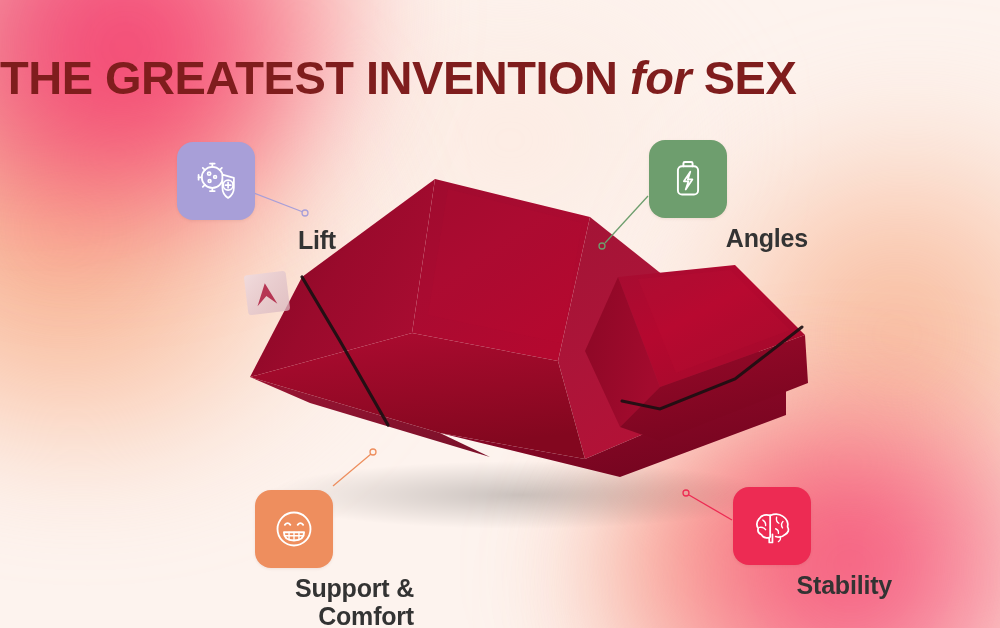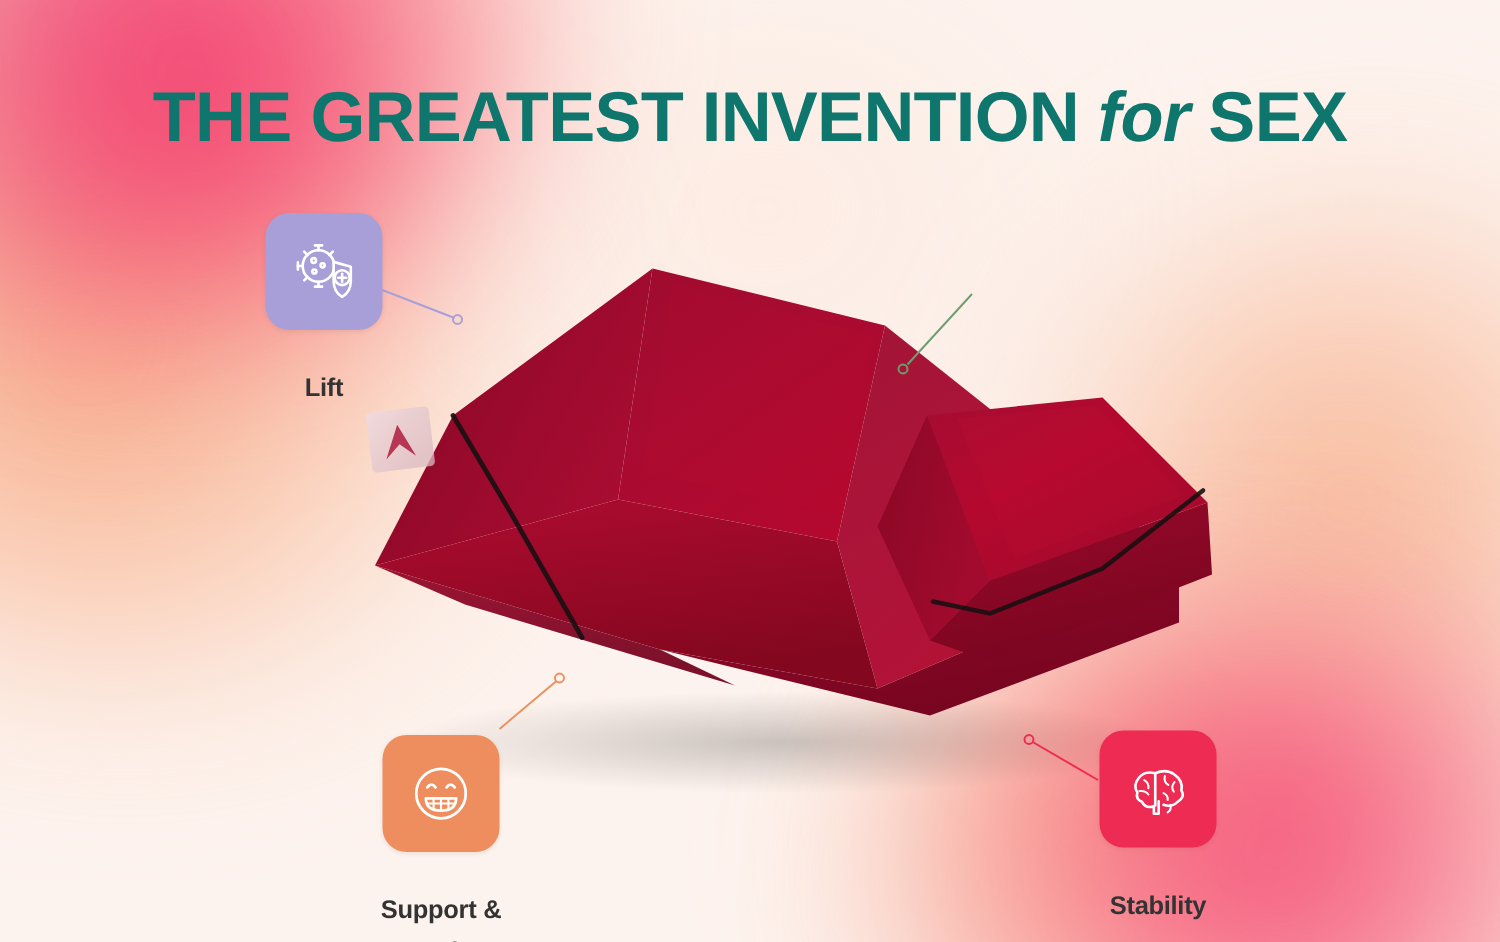--- a/index.html
+++ b/index.html
@@ -91,22 +91,21 @@
     background: radial-gradient(circle at 50% 50%,
         rgba(252,228,215,0.55) 0%,
         rgba(253,243,238,0) 100%);
   }
 
   
   .headline {
     position: absolute;
     left: 0; right: 0;
     top: 22px;
-    text-align: center;
-    color: #0f766e;
+    color: #7f1d1d;
     font-weight: 700;
     font-size: 47px;
     line-height: 50px;
     letter-spacing: -0.5px;
     white-space: nowrap;
     z-index: 6;
   }
   .headline .line { display: block; }
   .headline .em {
     font-style: italic;
@@ -148,26 +147,26 @@
     align-items: center;
     justify-content: center;
     box-shadow: 0 1px 3px rgba(120,60,40,0.10);
   }
   .badge svg {
     width: 44px;
     height: 44px;
     display: block;
   }
   .feature-label {
-    margin-top: 25px;
+    margin-top: 6px;
     color: #333333;
-    font-size: 17px;
+    font-size: 25px;
     font-weight: 700;
     line-height: 28px;
-    text-align: center;
+    text-align: right;
     letter-spacing: -0.2px;
     white-space: pre-line;
   }
 
   .feature-lift     { left: 177px; top: 142px; width: 78px; }
   .feature-angles   { left: 649px; top: 140px; width: 78px; }
   .feature-support  { left: 255px; top: 490px; width: 78px; }
   .feature-stability{ left: 733px; top: 487px; width: 78px; }
 
   .feature-lift .feature-label,
@@ -311,20 +310,30 @@
         <circle cx="17" cy="24" r="1.5"></circle>
         <path d="M 31 17 L 43.5 20.5 L 43.5 31 Q 43.5 38.5 37.2 42.5 Q 31 38.5 31 31 Z" fill="#A89FD8"></path>
         <circle cx="37.2" cy="28.5" r="5.4"></circle>
         <line x1="37.2" y1="25.6" x2="37.2" y2="31.4"></line>
         <line x1="34.3" y1="28.5" x2="40.1" y2="28.5"></line>
       </svg>
     </div>
     <div class="feature-label">Lift</div>
   </div>
 
+  <div class="feature feature-angles">
+    <div class="badge" style="background:#6E9E6E">
+      <svg viewBox="0 0 48 48" fill="none" stroke="#ffffff" stroke-width="2.1" stroke-linecap="round" stroke-linejoin="round">
+        <rect x="13" y="10" width="22" height="31" rx="4.5"></rect>
+        <path d="M 19 10 L 19 7 Q 19 5.5 20.5 5.5 L 27.5 5.5 Q 29 5.5 29 7 L 29 10"></path>
+        <path d="M 26.5 16 L 19.5 26.5 L 24.5 26.5 L 21.5 35.5 L 28.8 24.5 L 23.8 24.5 Z" stroke-width="1.9"></path>
+      </svg>
+    </div>
+    <div class="feature-label">Angles</div>
+  </div>
 
   <div class="feature feature-support">
     <div class="badge" style="background:#EE8E5E">
       <svg viewBox="0 0 48 48" fill="none" stroke="#ffffff" stroke-width="2" stroke-linecap="round" stroke-linejoin="round">
         <circle cx="24" cy="24" r="18"></circle>
         <path d="M 14 19.5 Q 17 15.5 20 19.5"></path>
         <path d="M 28 19.5 Q 31 15.5 34 19.5"></path>
         <path d="M 13 27.5 L 35 27.5 Q 35 36.5 24 36.5 Q 13 36.5 13 27.5 Z"></path>
         <line x1="13.6" y1="31.3" x2="34.4" y2="31.3" stroke-width="1.5"></line>
         <line x1="18.6" y1="27.5" x2="18.6" y2="35.6" stroke-width="1.5"></line>

